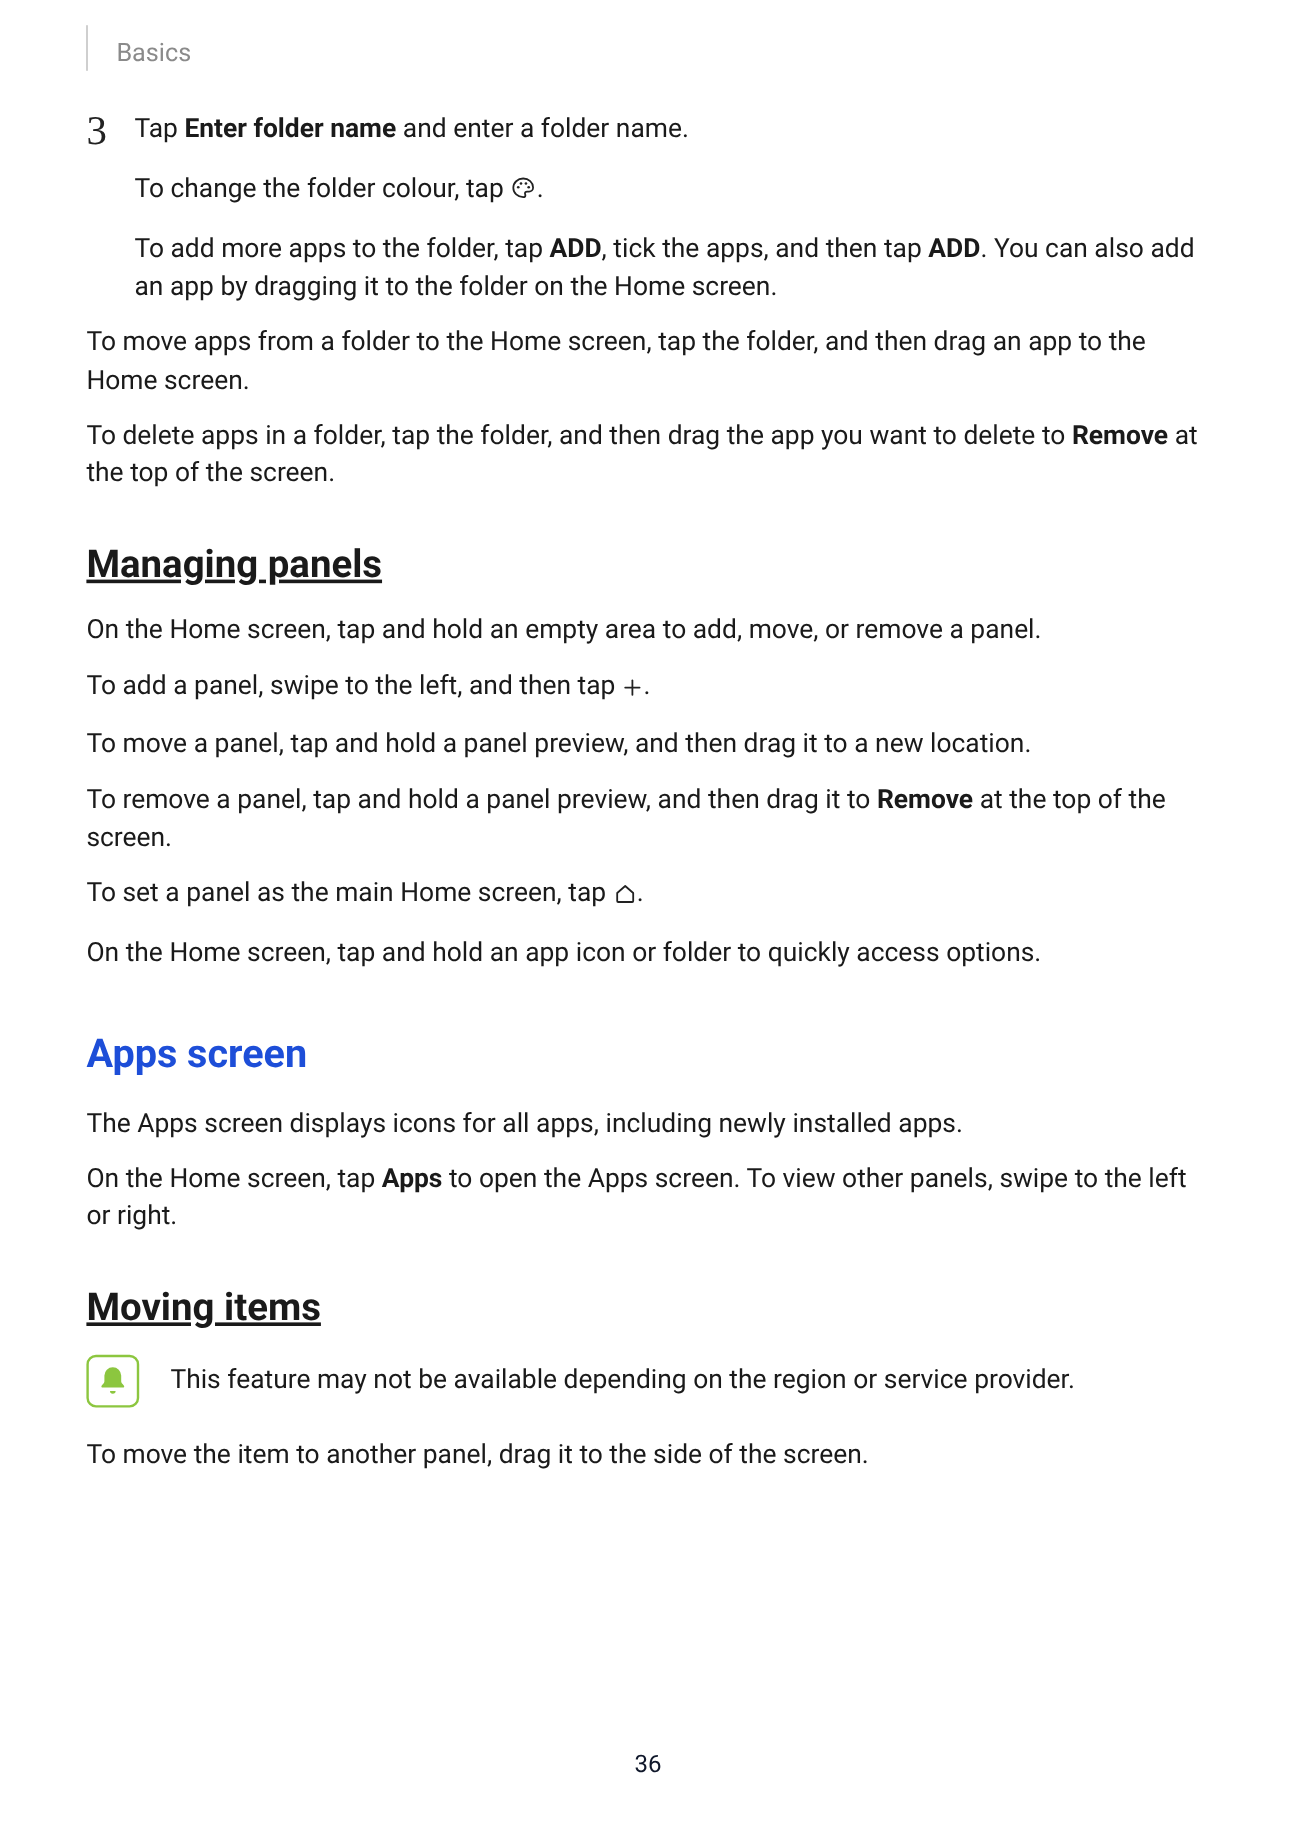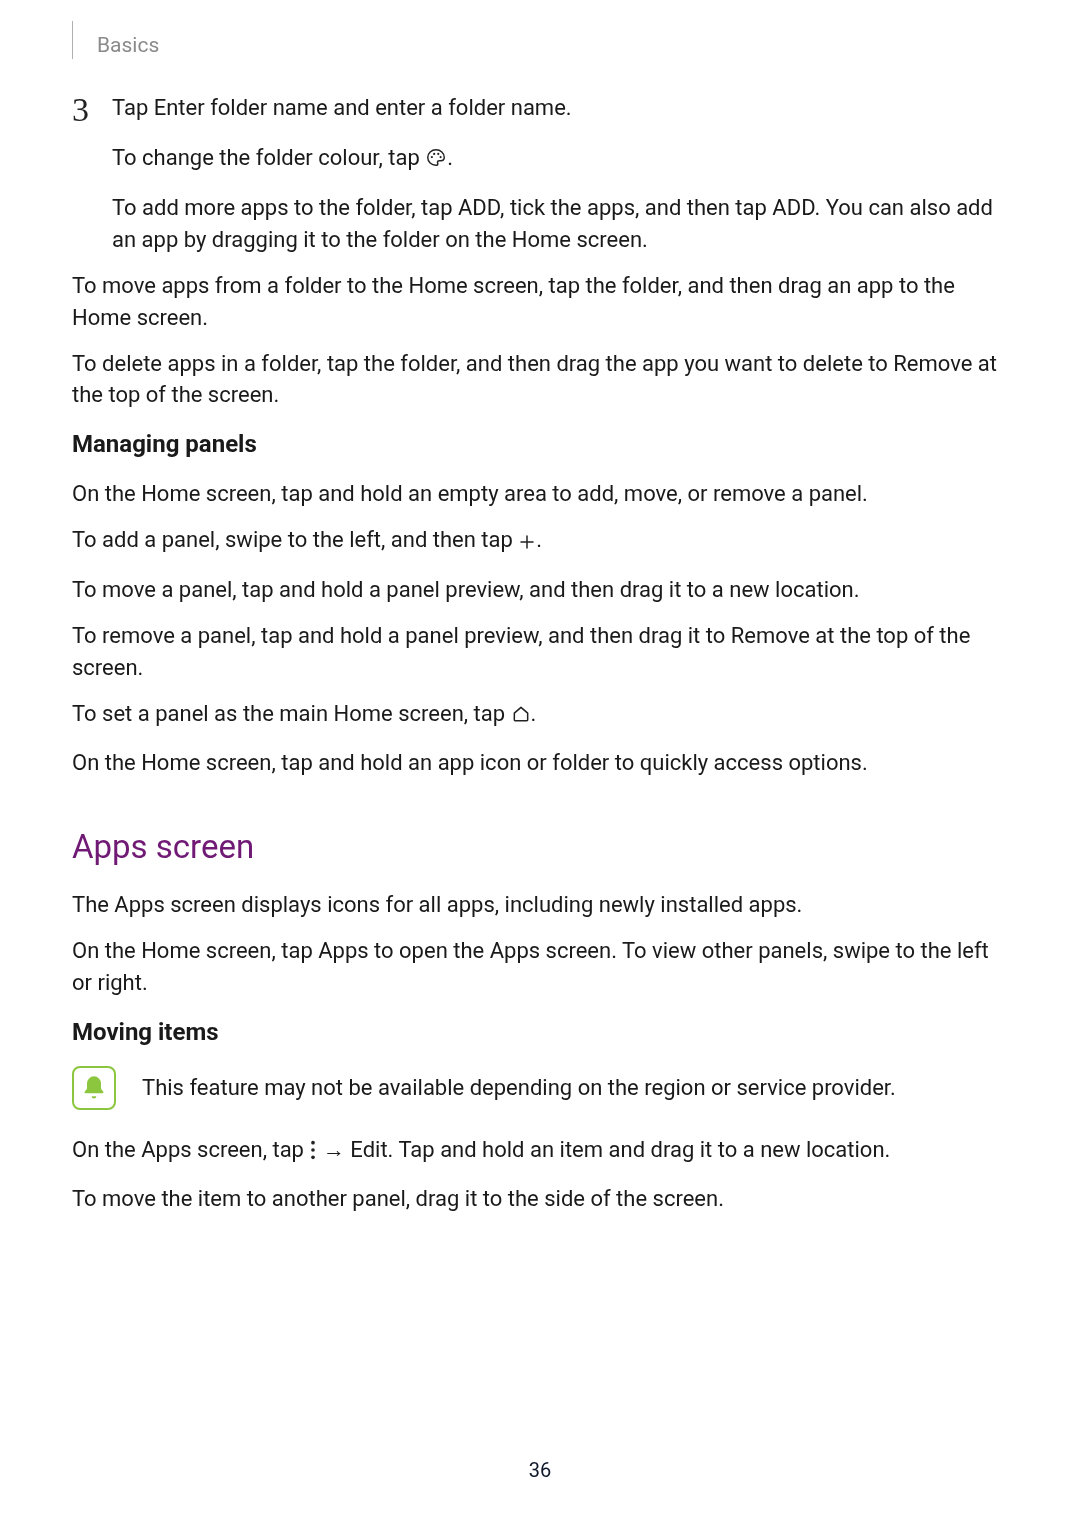--- a/index.html
+++ b/index.html
@@ -49,33 +49,34 @@
     flex: 1;
   }
   .indented {
     margin-left: 40px;
     margin-bottom: 14px;
   }
   p.block {
     margin-bottom: 14px;
   }
   .h3 {
-    font-size: 24px;
+    font-size: 32px;
     font-weight: 700;
-    margin-top: 16px;
+    margin-top: 36px;
     margin-bottom: 16px;
+    text-decoration: underline;
   }
   .h2 {
     font-size: 33px;
-    font-weight: 400;
-    color: #701a75;
+    font-weight: 700;
+    color: #1d4ed8;
     margin-top: 44px;
     margin-bottom: 18px;
   }
-  .bold { font-weight: 400; }
+  .bold { font-weight: 700; }
   .inline-icon {
     display: inline-block;
     vertical-align: -0.18em;
   }
   .note {
     display: flex;
     align-items: center;
     gap: 26px;
     margin: 14px 0 24px 0;
   }
@@ -172,25 +173,18 @@
   <div class="note">
     <div class="note-icon-box">
       <svg width="28" height="28" viewBox="0 0 24 24" fill="#8cc63f">
           <path d="M12 2a6 6 0 0 0-6 6v4c0 .8-.4 1.5-1 2l-1 1.2c-.4.5 0 1.3.7 1.3h14.6c.7 0 1.1-.8.7-1.3L19 14c-.6-.5-1-1.2-1-2V8a6 6 0 0 0-6-6Z"></path>
           <path d="M10 19h4a2 2 0 0 1-4 0Z"></path>
         </svg>
     </div>
     <div>This feature may not be available depending on the region or service provider.</div>
   </div>
 
-  <p class="block">
-    <span>On the Apps screen, tap </span><span class="inline-icon"><svg width="8" height="22" viewBox="0 0 6 24" fill="#222">
-          <circle cx="3" cy="4" r="2"></circle>
-          <circle cx="3" cy="12" r="2"></circle>
-          <circle cx="3" cy="20" r="2"></circle>
-        </svg></span><span> → </span><span class="bold">Edit</span><span>. Tap and hold an item and drag it to a new location.</span>
-  </p>
 
   <p class="block">To move the item to another panel, drag it to the side of the screen.</p>
 
 </div>
 
 <div class="page-number">36</div>
 
 </body></html>

